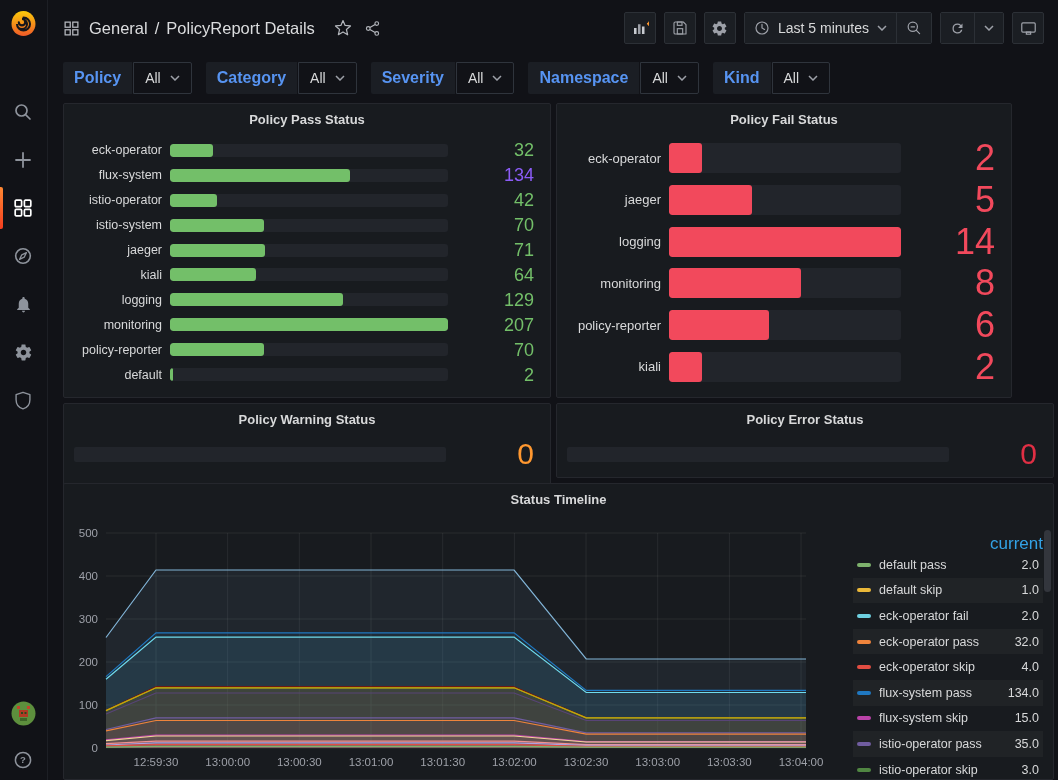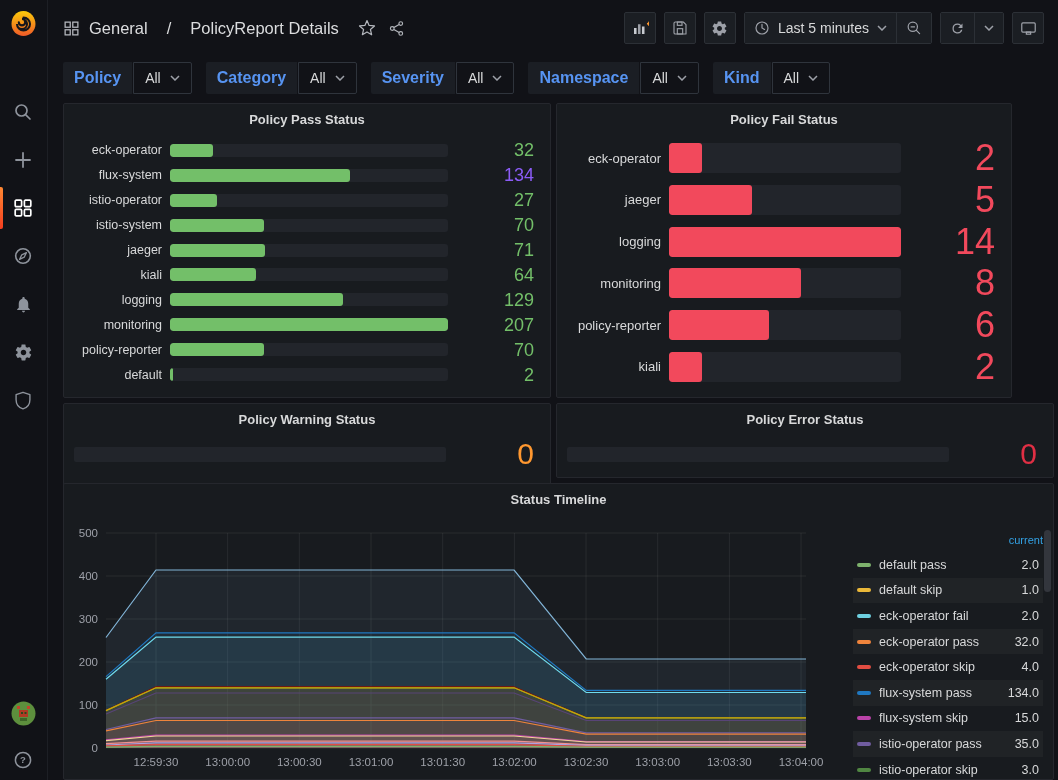--- a/index.html
+++ b/index.html
@@ -11,21 +11,21 @@
   .logo{position:absolute;top:9px;left:9px;width:29px;height:29px;cursor:pointer;}
   .side-items{position:absolute;top:88px;left:0;width:46px;display:flex;flex-direction:column;}
   .side-item{height:48px;display:flex;align-items:center;justify-content:center;color:#8e939c;position:relative;cursor:pointer;}
   .side-item.active{color:#ffffff;}
   .side-item.active::before{content:'';position:absolute;left:0;top:3px;bottom:3px;width:3px;border-radius:0 2px 2px 0;
        background:linear-gradient(180deg,#ff8833 0%,#f53e1f 100%);}
   .side-bottom{position:absolute;bottom:10px;left:0;width:46px;display:flex;flex-direction:column;align-items:center;gap:24px;}
   
   .topnav{position:absolute;left:47px;top:0;width:1011px;height:56px;display:flex;align-items:center;padding:0 14px 0 16px;box-sizing:border-box;}
   .crumb{display:flex;align-items:center;gap:9px;color:#9da0a8;}
-  .crumb-text{display:flex;align-items:center;gap:19px;font-size:16.5px;color:#dbdcde;}
+  .crumb-text{display:flex;align-items:center;gap:7px;font-size:16.5px;color:#dbdcde;}
   .crumb-sep{color:#dbdcde;}
   .crumb-icons{display:flex;align-items:center;gap:12px;margin-left:10px;color:#b4b7bd;}
   .nav-actions{margin-left:auto;display:flex;align-items:center;gap:8px;}
   .tool-btn{height:30px;min-width:30px;padding:0;display:flex;align-items:center;justify-content:center;
        background:#1b1e23;border:1px solid #2c3036;border-radius:2px;color:#9da0a8;cursor:pointer;}
   .seg-group{display:flex;border:1px solid #2c3036;border-radius:2px;overflow:hidden;}
   .seg{height:30px;display:flex;align-items:center;gap:8px;padding:0 9px;background:#1b1e23;color:#9da0a8;cursor:pointer;}
   .seg + .seg{border-left:1px solid #2c3036;}
   .time-label{font-size:14px;color:#d8d9da;font-weight:500;}
   
@@ -62,21 +62,21 @@
   
   .single-row{position:absolute;left:10px;right:16px;top:37px;height:26px;display:flex;align-items:center;gap:10px;}
   .single-track{flex:1;height:15px;background:#22252b;border-radius:2px;}
   .single-value{width:78px;text-align:right;font-size:30px;font-weight:500;line-height:1;}
   #panel-warning .single-value{color:#ff9830;}
   #panel-error .single-value{color:#e02f44;}
   
   .tl-title{position:absolute;top:8px;left:0;right:0;text-align:center;font-size:13px;font-weight:700;color:#d8d9da;cursor:pointer;}
   .tick{fill:#9da0a8;font-size:11.5px;font-family:"Liberation Sans",sans-serif;}
   .legend{position:absolute;top:50px;right:10px;width:190px;}
-  .lg-head{height:18px;display:flex;justify-content:flex-end;font-size:11px;color:#33a2e5;cursor:pointer;}
+  .lg-head{height:18px;display:flex;justify-content:flex-end;font-size:17px;color:#33a2e5;cursor:pointer;}
   .lg-row{height:25.6px;display:flex;align-items:center;gap:8px;padding:0 4px;box-sizing:border-box;cursor:pointer;}
   .lg-row.alt{background:rgba(255,255,255,0.035);}
   .lg-swatch{width:14px;height:4px;border-radius:2px;flex:none;}
   .lg-label{flex:1;font-size:12.5px;color:#d8d9da;white-space:nowrap;overflow:hidden;}
   .lg-value{font-size:12.5px;color:#d8d9da;}
   .lg-scroll{position:absolute;top:46px;right:2px;width:7px;height:62px;border-radius:4px;background:#33363d;cursor:pointer;}
 </style>
 </head>
 <body>
 
@@ -309,21 +309,21 @@
           <div class="bg-track">
             <div class="bg-fill" style="width: 64.7%; background: rgb(115, 191, 105);"></div>
           </div>
           <span class="bg-value" style="color: #8b5cf6;">134</span>
         </div>
         <div class="bg-row">
           <span class="bg-label">istio-operator</span>
           <div class="bg-track">
             <div class="bg-fill" style="width: 16.9%; background: rgb(115, 191, 105);"></div>
           </div>
-          <span class="bg-value" style="color: rgb(115, 191, 105);">27</span>
+          <span class="bg-value" style="color: rgb(115, 191, 105);">42</span>
         </div>
         <div class="bg-row">
           <span class="bg-label">istio-system</span>
           <div class="bg-track">
             <div class="bg-fill" style="width: 33.8%; background: rgb(115, 191, 105);"></div>
           </div>
           <span class="bg-value" style="color: rgb(115, 191, 105);">70</span>
         </div>
         <div class="bg-row">
           <span class="bg-label">jaeger</span>

